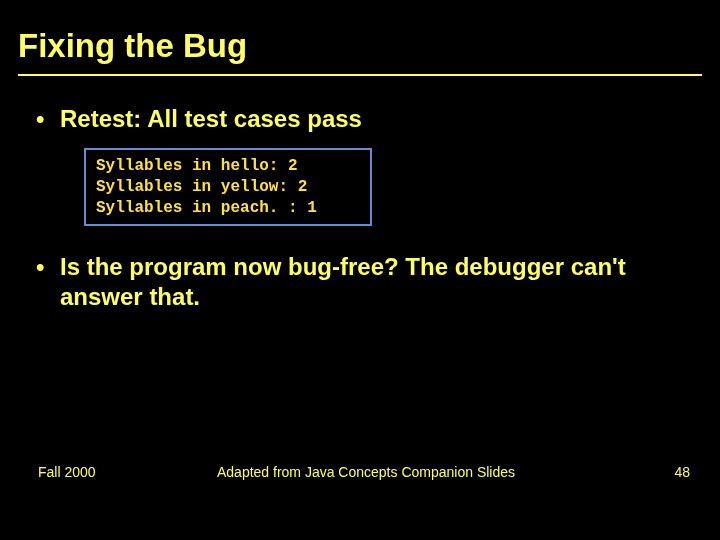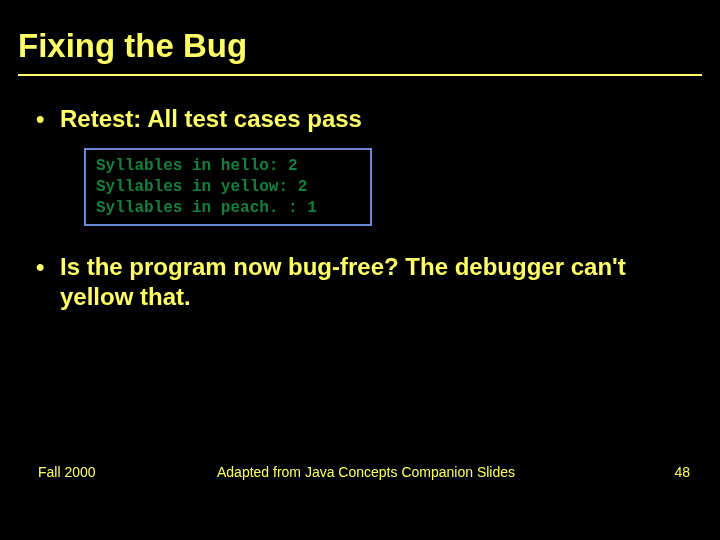--- a/index.html
+++ b/index.html
@@ -67,21 +67,21 @@
     padding: 6px 10px 6px 10px;
     width: 288px;
     box-sizing: border-box;
   }
   .codebox pre {
     margin: 0;
     font-family: "Courier New", Courier, monospace;
     font-size: 16px;
     font-weight: bold;
     line-height: 1.3;
-    color: #15803d;
+    color: #fde047;
     white-space: pre;
   }
   .footer {
     position: absolute;
     left: 0;
     bottom: 28px;
     width: 720px;
     font-size: 14px;
   }
   .footer .left {
@@ -114,21 +114,21 @@
     <ul class="bullets">
       <li>
         <span>Retest: All test cases pass</span>
         <div class="codebox">
 <pre><span>Syllables in hello: 2</span>
 <span>Syllables in yellow: 2</span>
 <span>Syllables in peach. : 1</span></pre>
         </div>
       </li>
       <li>
-        <span>Is the program now bug-free? The debugger can't yellow that.</span>
+        <span>Is the program now bug-free? The debugger can't answer that.</span>
       </li>
     </ul>
   </div>
 
   <div class="footer">
     <div class="left">Fall 2000</div>
     <div class="center">Adapted from Java Concepts Companion Slides</div>
     <div class="right">48</div>
   </div>
 

